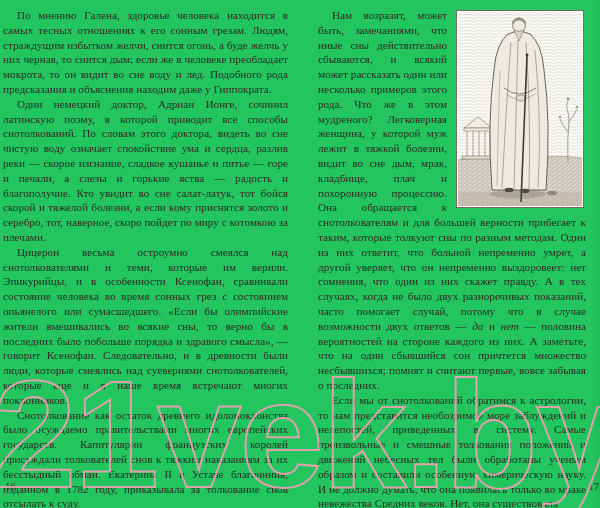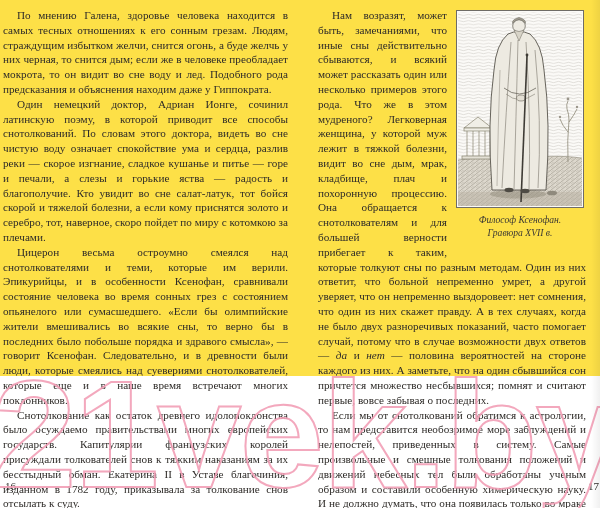--- a/index.html
+++ b/index.html
@@ -3,22 +3,22 @@
 <meta charset="utf-8">
 <style>
   html, body {
     margin: 0; padding: 0;
     background: #ffffff;
     width: 600px; height: 508px;
     overflow: hidden;
   }
   .spread {
     position: relative;
-    width: 600px; height: 376px;
-    background: #fde047;
+    width: 600px; height: 508px;
+    background: #22c55e;
     font-family: "Liberation Serif", serif;
     color: #2e2b28;
   }
   .page { position: absolute; top: 8px; }
   .page-left  { left: 3px;   width: 285px; }
   .page-right { left: 318px; width: 268px; }
   .para {
     margin: 0;
     font-size: 11.2px;
     line-height: 14.8px;
@@ -147,24 +147,20 @@
           <circle cx="63" cy="16" r="6.3" fill="#eeebe3" stroke="#5d5a52" stroke-width="0.7"></circle>
           <path d="M56.6 13.5 Q63 5.5 69.4 13.5 Q70.5 9.5 63 7.5 Q55.5 9.5 56.6 13.5" fill="#a39e90" stroke="#5d5a52" stroke-width="0.5"></path>
           <path d="M58 20 Q60 24 63 31 Q66 24 68 20 Q63 23 58 20" fill="#d8d4c8" stroke="#6b675d" stroke-width="0.5"></path>
           <line x1="71" y1="46" x2="65" y2="192" stroke="#3e3b35" stroke-width="1.6"></line>
           <circle cx="71" cy="45" r="1.4" fill="#3e3b35"></circle>
           <ellipse cx="53" cy="180" rx="4.5" ry="2.2" fill="#4e4b44"></ellipse>
           <ellipse cx="69" cy="181" rx="4.5" ry="2.2" fill="#4e4b44"></ellipse>
           <ellipse cx="96" cy="183" rx="5" ry="2.3" fill="#8f8a7d"></ellipse>
         </g>
       </svg>
-      <div class="caption">
-        <div>Философ Ксенофан.</div>
-        <div>Гравюра XVII в.</div>
-      </div>
     </div>
 
     <p class="para"><span>Нам возразят, может быть, замечаниями, что иные сны действительно сбываются, и всякий может рассказать один или несколько примеров этого рода. Что же в этом мудреного? Легковерная женщина, у которой муж лежит в тяжкой болезни, видит во сне дым, мрак, кладбище, плач и похоронную процессию. Она обращается к снотолкователям и для большей верности прибегает к таким, которые толкуют сны по разным методам. Один из них ответит, что больной непременно умрет, а другой уверяет, что он непременно выздоровеет: нет сомнения, что один из них скажет правду. А в тех случаях, когда не было двух разноречивых показаний, часто помогает случай, потому что в случае возможности двух ответов — </span><i>да</i><span> и </span><i>нет</i><span> — половина вероятностей на стороне каждого из них. А заметьте, что на один сбывшийся сон причтется множество несбывшихся; помнят и считают первые, вовсе забывая о последних.</span></p>
     <p class="para">Если мы от снотолкований обратимся к астрологии, то нам представится необозримое море заблуждений и нелепостей, приведенных в систему. Самые произвольные и смешные толкования положений и движений небесных тел были обработаны ученым образом и составили особенную химерическую науку. И не должно думать, что она появилась только во мраке невежества Средних веков. Нет, она существовала</p>
   </div>
 
   <div class="pageno pageno-left">16</div>
   <div class="pageno pageno-right">17</div>
 
   <div class="watermark">21vek.by</div>

